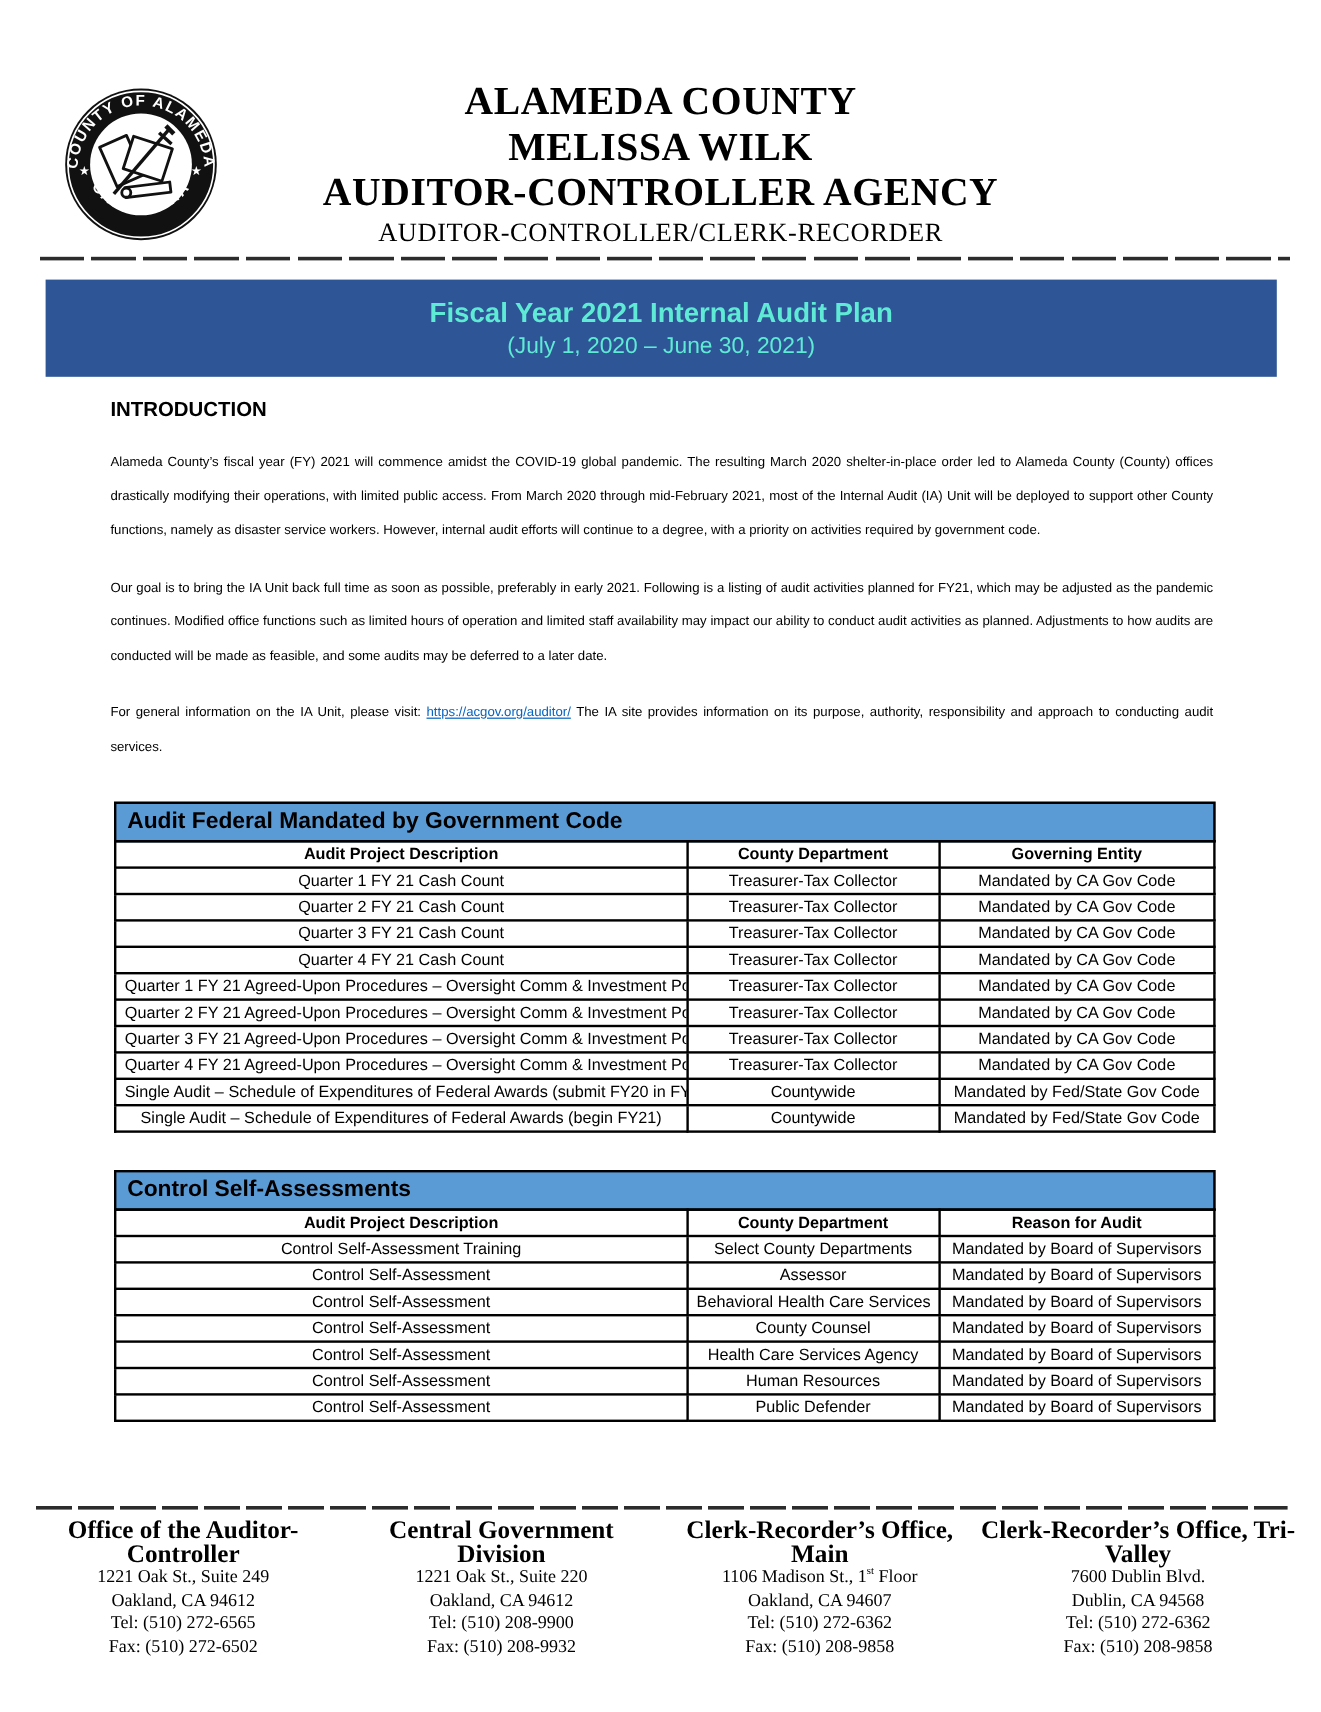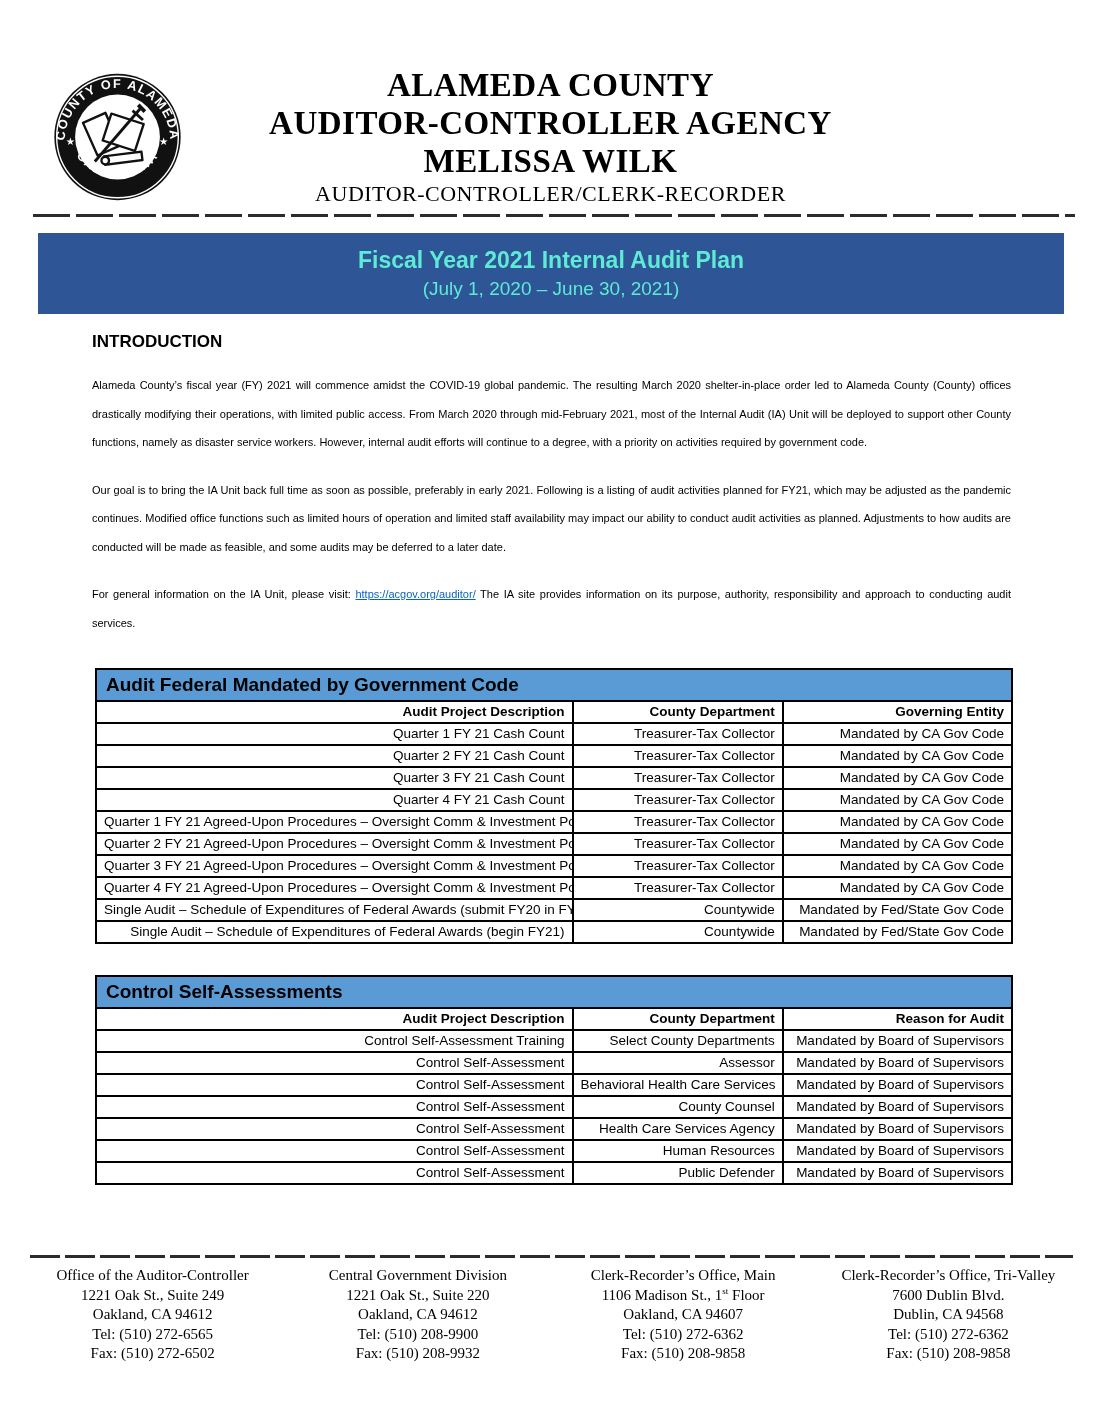--- a/index.html
+++ b/index.html
@@ -50,34 +50,34 @@
   .table-title{
     background:#5B9BD5;border:2px solid #000;
     font-size:19px;font-weight:bold;padding:3px 9px 4px;line-height:23px;
   }
   table.doc-table{
     width:100%;border-collapse:collapse;margin-top:-2px;
     font-size:13.5px;table-layout:fixed;
   }
   table.doc-table th,table.doc-table td{
     border:2px solid #000;padding:2px 7px 3px;line-height:15px;
-    text-align:right;font-weight:normal;overflow:hidden;white-space:nowrap;
+    text-align:center;font-weight:normal;overflow:hidden;white-space:nowrap;
   }
   table.doc-table th{font-weight:bold;}
   .col0{width:53%;} .col1{width:22.4%;} .col2{width:24.6%;}
   
   .footer{position:absolute;left:0;right:0;top:1255px;}
   .footer .dash-rule{margin:0 28px 0 30px;height:3px;
     background:repeating-linear-gradient(90deg,#2c2c2c 0 30px,transparent 30px 35px);}
   .offices{display:flex;margin:8px 20px 0 20px;}
   .office{
     flex:1;text-align:center;
     font-family:"Liberation Serif",serif;font-size:15px;line-height:19.5px;
   }
-  .office .office-name{font-weight:normal;font-size:15px;}
+  .office .office-name{font-weight:bold;font-size:21px;}
   sup{font-size:60%;vertical-align:super;line-height:0;}
 </style>
 </head>
 <body>
 
 <div class="page">
 
   <svg class="seal" viewBox="0 0 140 140">
     <circle cx="70" cy="70" r="67" fill="#111"></circle>
     <circle cx="70" cy="70" r="64.5" fill="none" stroke="#fff" stroke-width="1.5"></circle>
@@ -100,22 +100,22 @@
       <path d="M 46 96 L 94 40" stroke-width="3"></path>
       <path d="M 86 42 L 97 52" stroke-width="3"></path>
       <path d="M 92 36 L 99 43" stroke-width="4"></path>
       <rect x="56" y="88" width="40" height="9" transform="rotate(-7 76 92)"></rect>
       <circle cx="57" cy="95" r="4"></circle>
     </g>
   </svg>
 
   <div class="header-titles">
     <div class="ht-line">ALAMEDA COUNTY</div>
+    <div class="ht-line">MELISSA WILK</div>
     <div class="ht-line">AUDITOR-CONTROLLER AGENCY</div>
-    <div class="ht-line">MELISSA WILK</div>
   </div>
   <div class="header-subtitle">AUDITOR-CONTROLLER/CLERK-RECORDER</div>
 
   <div class="dash-rule"></div>
 
   <div class="banner">
     <div class="banner-title">Fiscal Year 2021 Internal Audit Plan</div>
     <div class="banner-subtitle">(July 1, 2020 – June 30, 2021)</div>
   </div>
 

